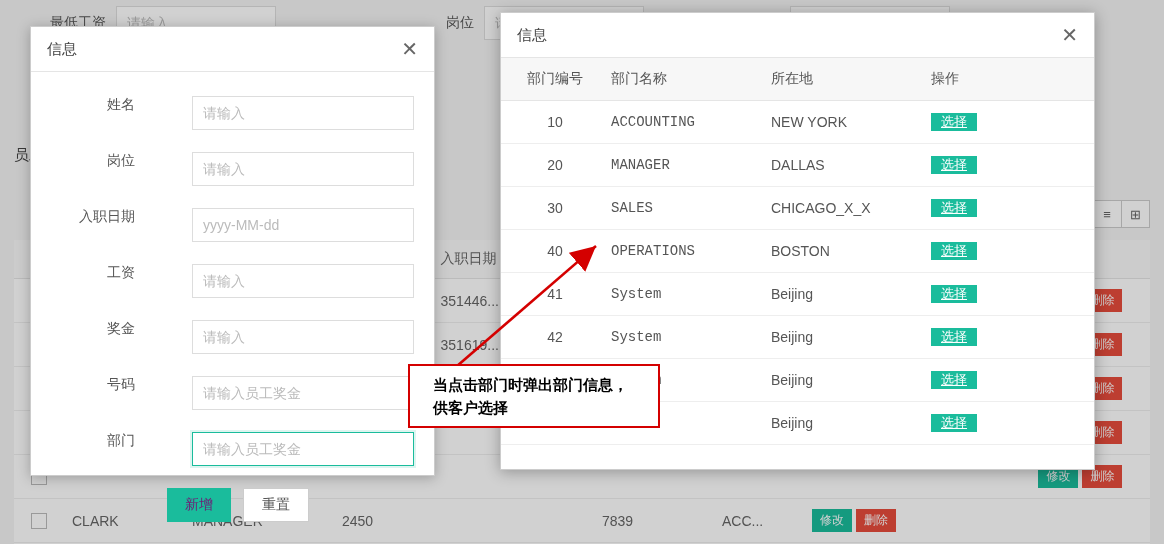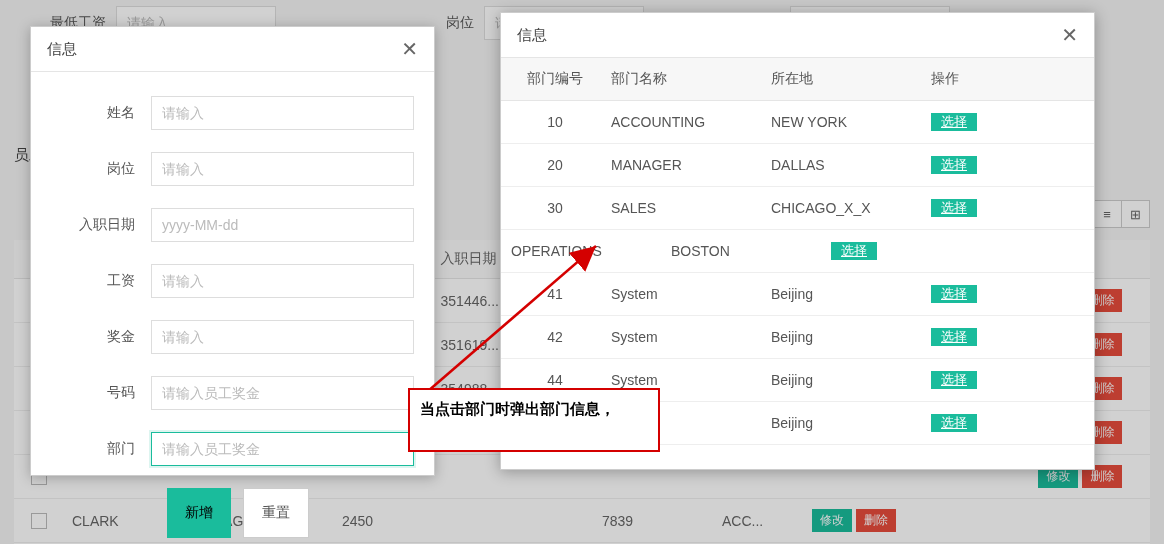--- a/index.html
+++ b/index.html
@@ -83,57 +83,57 @@
       box-shadow: 0 2px 12px rgba(0,0,0,0.25);
       z-index: 10;
     }
     .modal-header {
       display:flex; justify-content:space-between; align-items:center;
       padding: 12px 16px; border-bottom:1px solid #e5e5e5;
     }
     .modal-title { font-size: 15px; color:#444; }
     .close-x { font-size: 20px; color:#666; cursor:pointer; line-height:1; }
     .form-body { padding: 10px 20px 0 20px; }
-    .form-row { display:flex; align-items:center; margin: 14px 0 22px 0; }
+    .form-row { display:flex; align-items:flex-start; margin: 14px 0 22px 0; gap: 41px; }
     .form-row label { width: 100px; text-align: right; padding-right: 16px; color:#555; }
     .form-row input {
       flex:1; height: 34px; border:1px solid #ddd; padding: 0 10px;
       font-size:14px; color:#555; background:#fff;
     }
     .form-row input::placeholder { color:#bbb; }
     .form-row input.focused { border-color: #1abc9c; box-shadow: 0 0 0 2px rgba(26,188,156,0.15); }
     .form-buttons { display:flex; gap:12px; padding-left: 116px; }
-    .btn-primary { background:#1abc9c; color:#000000; border:none; padding:16px 18px; font-size:14px; }
+    .btn-primary { background:#1abc9c; color:#701a75; border:none; padding:8px 18px; font-size:14px; }
     .btn-default { background:#fff; color:#555; border:1px solid #ccc; padding:7px 18px; font-size:14px; }
 
     
     .modal-right {
       position: absolute; top: 12px; left: 500px;
       width: 595px; height: 458px;
       background: #fff; border:1px solid #ccc;
       box-shadow: 0 2px 14px rgba(0,0,0,0.3);
       z-index: 20;
     }
     .dept-table { width: 100%; }
     .dept-head { display:flex; border-bottom:1px solid #e5e5e5; background:#f7f7f7; }
     .dept-head div, .dept-row div { padding: 12px 10px; font-size: 14px; color:#555; }
     .dept-row { display:flex; border-bottom:1px solid #eee; align-items:center; }
     .dc1 { width: 100px; padding-left: 18px !important; text-align: center; }
-    .dc2 { width: 160px; }
+    .dc2 { width: 160px; font-family: Liberation Mono, monospace; }
     .dc3 { width: 160px; }
     .dc4 { width: 120px; }
     .btn-select { background:#1abc9c; color:#fff; border:none; padding:0 10px; font-size:13px;text-decoration:underline; }
     .dept-body { max-height: 392px; overflow-y: auto; }
 
     
     .callout {
-      position: absolute; top: 388px; left: 408px;
+      position: absolute; top: 364px; left: 408px;
       width: 252px; height: 64px;
       background:#fff; border: 2px solid #d40000;
-      z-index: 30; padding: 8px 10px;
+      z-index: 30; padding: 8px 23px;
       font-size: 15px; font-weight: bold; color:#000;
       line-height: 1.5;
     }
     .arrow-svg {
       position: absolute; top: 130px; left: 240px;
       width: 380px; height: 280px; z-index: 25; pointer-events: none;
     }
   </style>
 </head>
 <body>
@@ -330,20 +330,21 @@
           <div class="dc3">DALLAS</div>
           <div class="dc4"><button class="btn-select">选择</button></div>
         </div>
         <div class="dept-row">
           <div class="dc1">30</div>
           <div class="dc2">SALES</div>
           <div class="dc3">CHICAGO_X_X</div>
           <div class="dc4"><button class="btn-select">选择</button></div>
         </div>
         <div class="dept-row">
+          <div class="dc1">40</div>
           <div class="dc2">OPERATIONS</div>
           <div class="dc3">BOSTON</div>
           <div class="dc4"><button class="btn-select">选择</button></div>
         </div>
         <div class="dept-row">
           <div class="dc1">41</div>
           <div class="dc2">System</div>
           <div class="dc3">Beijing</div>
           <div class="dc4"><button class="btn-select">选择</button></div>
         </div>
@@ -373,13 +374,14 @@
   <defs>
     <marker id="ah" markerWidth="12" markerHeight="12" refX="10" refY="5" orient="auto">
       <path d="M0,0 L10,5 L0,10 Z" fill="#d40000"></path>
     </marker>
   </defs>
   <line x1="180" y1="268" x2="356" y2="116" stroke="#d40000" stroke-width="2.5" marker-end="url(#ah)"></line>
 </svg>
 
 <div class="callout">
   <div>当点击部门时弹出部门信息，</div>
+  <div>供客户选择</div>
 </div>
 
 </body></html>

